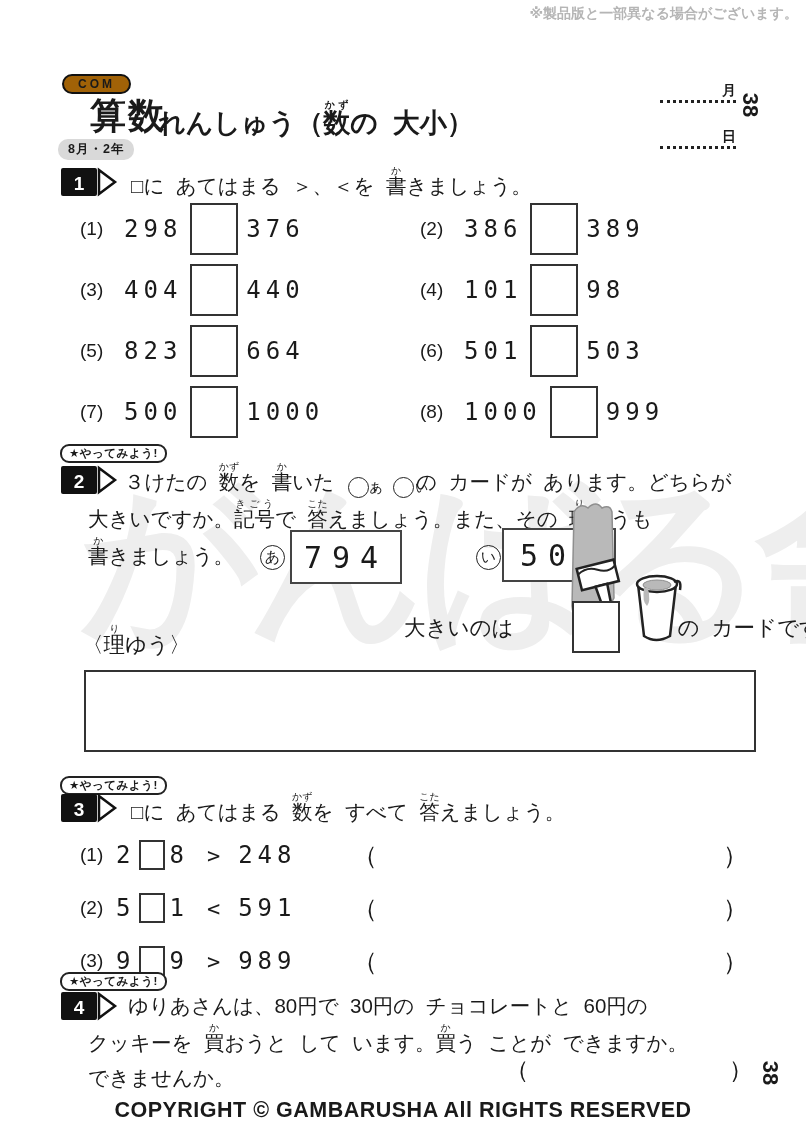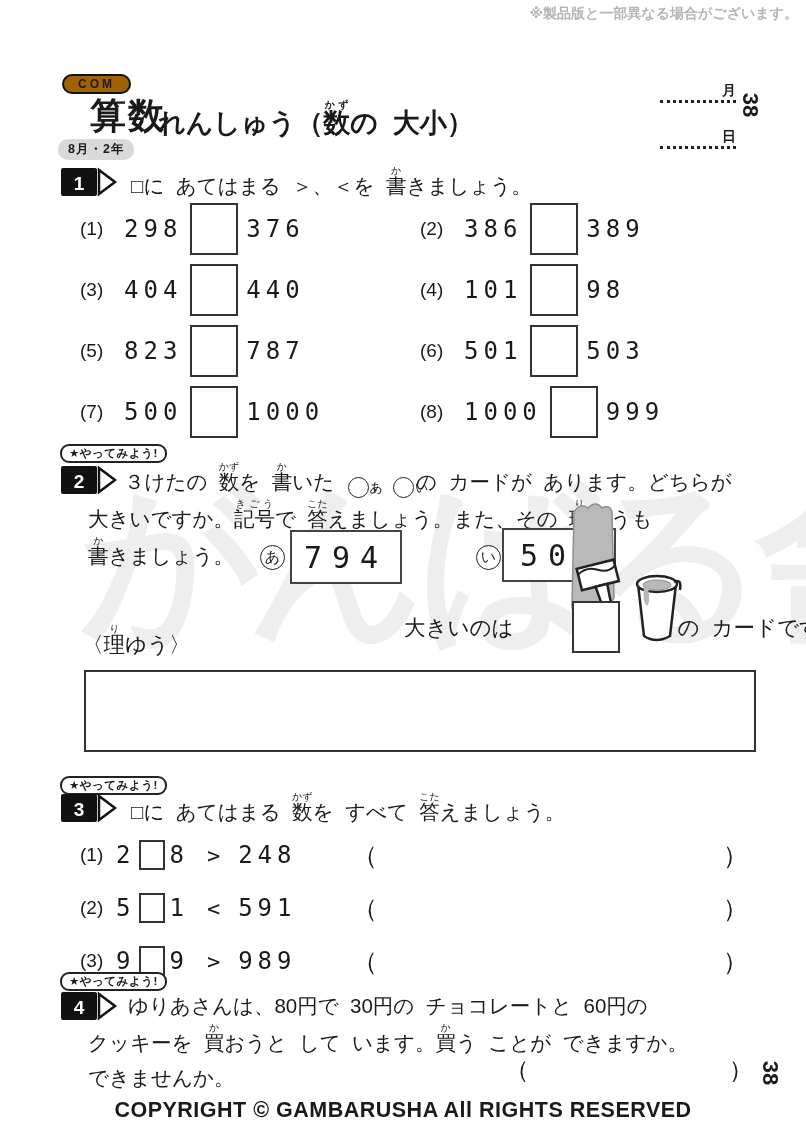--- a/index.html
+++ b/index.html
@@ -133,21 +133,21 @@
           <span class="num">101</span>
           <span class="abox"></span>
           <span class="num">98</span>
         </div>
       </div>
       <div class="p1-row">
         <div class="p1-cell lft">
           <span class="pno">(5)</span>
           <span class="num">823</span>
           <span class="abox"></span>
-          <span class="num">787</span>
+          <span class="num">664</span>
         </div>
         <div class="p1-cell">
           <span class="pno">(6)</span>
           <span class="num">501</span>
           <span class="abox"></span>
           <span class="num">503</span>
         </div>
       </div>
       <div class="p1-row">
         <div class="p1-cell lft">

